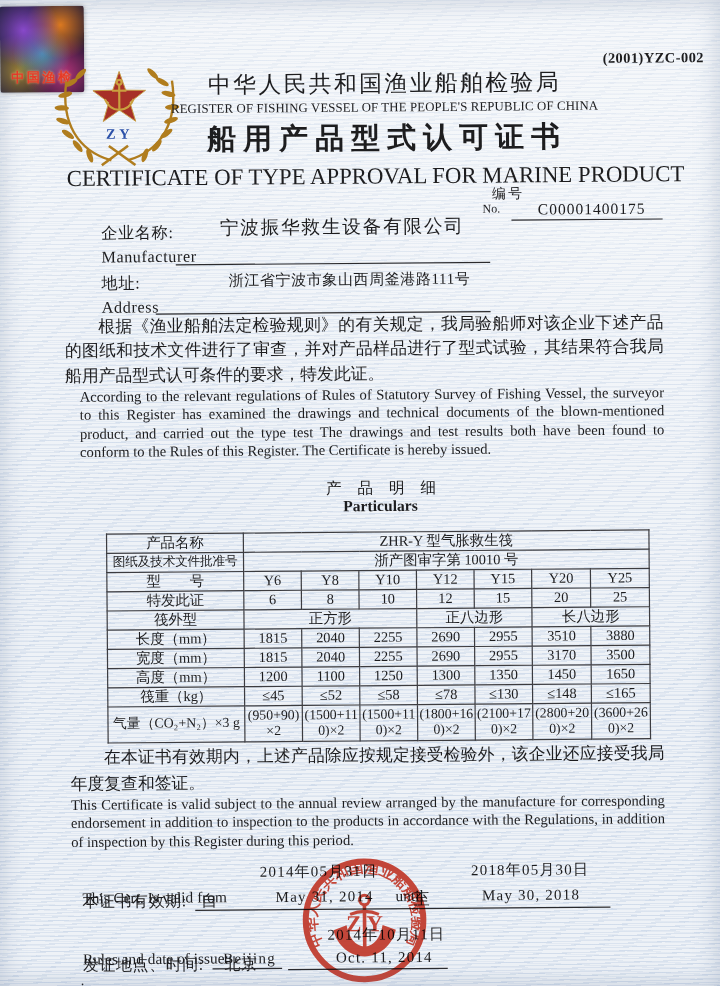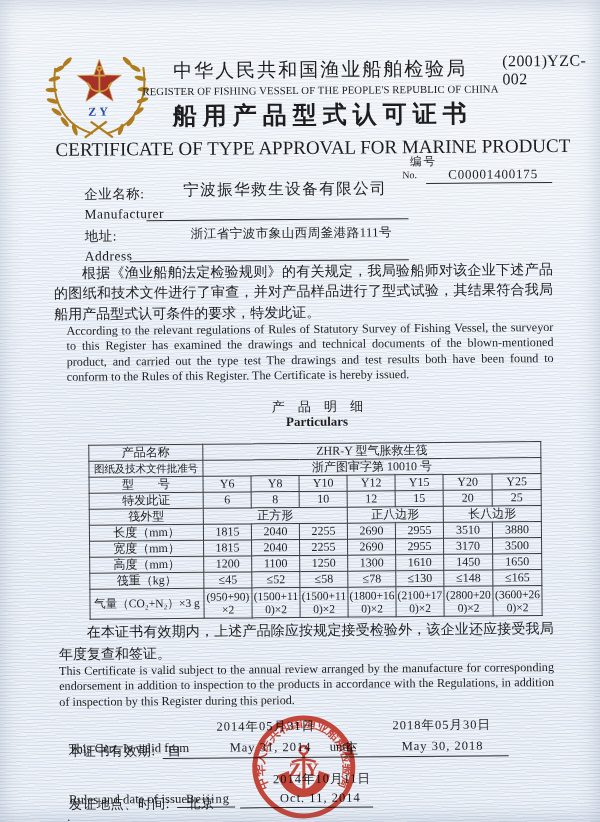--- a/index.html
+++ b/index.html
@@ -30,21 +30,21 @@
       radial-gradient(circle at 50% 55%, rgba(60,190,215,.7), rgba(0,0,0,0) 46%),
       radial-gradient(circle at 75% 78%, rgba(220,60,140,.8), rgba(0,0,0,0) 42%),
       radial-gradient(circle at 22% 75%, rgba(240,200,60,.6), rgba(0,0,0,0) 40%),
       #1b1430;
     box-shadow:0 0 4px rgba(0,0,0,.35);
   }
   .holo-text{position:absolute;left:0;right:0;bottom:5px;text-align:center;
     font-size:11px;font-weight:bold;color:#e63a28;letter-spacing:2px;
     text-shadow:0 0 2px rgba(255,200,120,.8);}
   
-  .code{left:505px;top:54px;font-size:16px;letter-spacing:.4px;}
+  .code{left:505px;top:43px;font-size:12px;letter-spacing:.4px;font-weight:bold;}
   .hdr{left:0;right:0;text-align:center;}
   .hdr-cn1{top:57px;font-size:19px;letter-spacing:2px;padding-left:46px;}
   .hdr-en1{top:84px;font-size:10.7px;letter-spacing:.1px;padding-left:46px;}
   .hdr-cn2{top:99px;font-size:24px;font-weight:600;letter-spacing:6px;padding-left:50px;}
   .hdr-en2{top:137px;font-size:19px;padding-left:30px;}
   
   .serial-cn{left:412px;top:155px;font-size:11.5px;letter-spacing:2px;}
   .serial-no{left:404px;top:170px;font-size:10px;}
   .serial-val{left:450px;top:168px;font-size:13px;letter-spacing:.8px;text-align:center;}
   
@@ -72,20 +72,23 @@
   .stamp{position:absolute;left:245px;top:711px;width:112px;height:112px;mix-blend-mode:multiply;opacity:.93;}
   .dot{left:64px;top:808px;font-size:12px;}
 </style>
 </head>
 <body>
 
 <div class="paper"></div>
 
 <div class="sheet">
 
+  <div class="holo">
+    <div class="holo-text">中国渔检</div>
+  </div>
 
   <div class="abs code">(2001)YZC-002</div>
 
   <svg class="abs" style="left:45px;top:54px" width="110" height="84" viewBox="0 0 110 84">
     <g stroke="#b07d1e" fill="none" stroke-width="2">
       <path d="M50,78 C22,70 8,46 13,12"></path>
       <path d="M64,78 C92,70 106,46 101,12"></path>
       <path d="M42,82 L64,66" stroke-width="2.2"></path>
       <path d="M70,82 L48,66" stroke-width="2.2"></path>
     </g>
@@ -209,21 +212,21 @@
       <td>2955</td>
       <td>3170</td>
       <td>3500</td>
     </tr>
     <tr>
       <td>高度（mm）</td>
       <td>1200</td>
       <td>1100</td>
       <td>1250</td>
       <td>1300</td>
-      <td>1610</td>
+      <td>1350</td>
       <td>1450</td>
       <td>1650</td>
     </tr>
     <tr>
       <td>筏重（kg）</td>
       <td>≤45</td>
       <td>≤52</td>
       <td>≤58</td>
       <td>≤78</td>
       <td>≤130</td>

